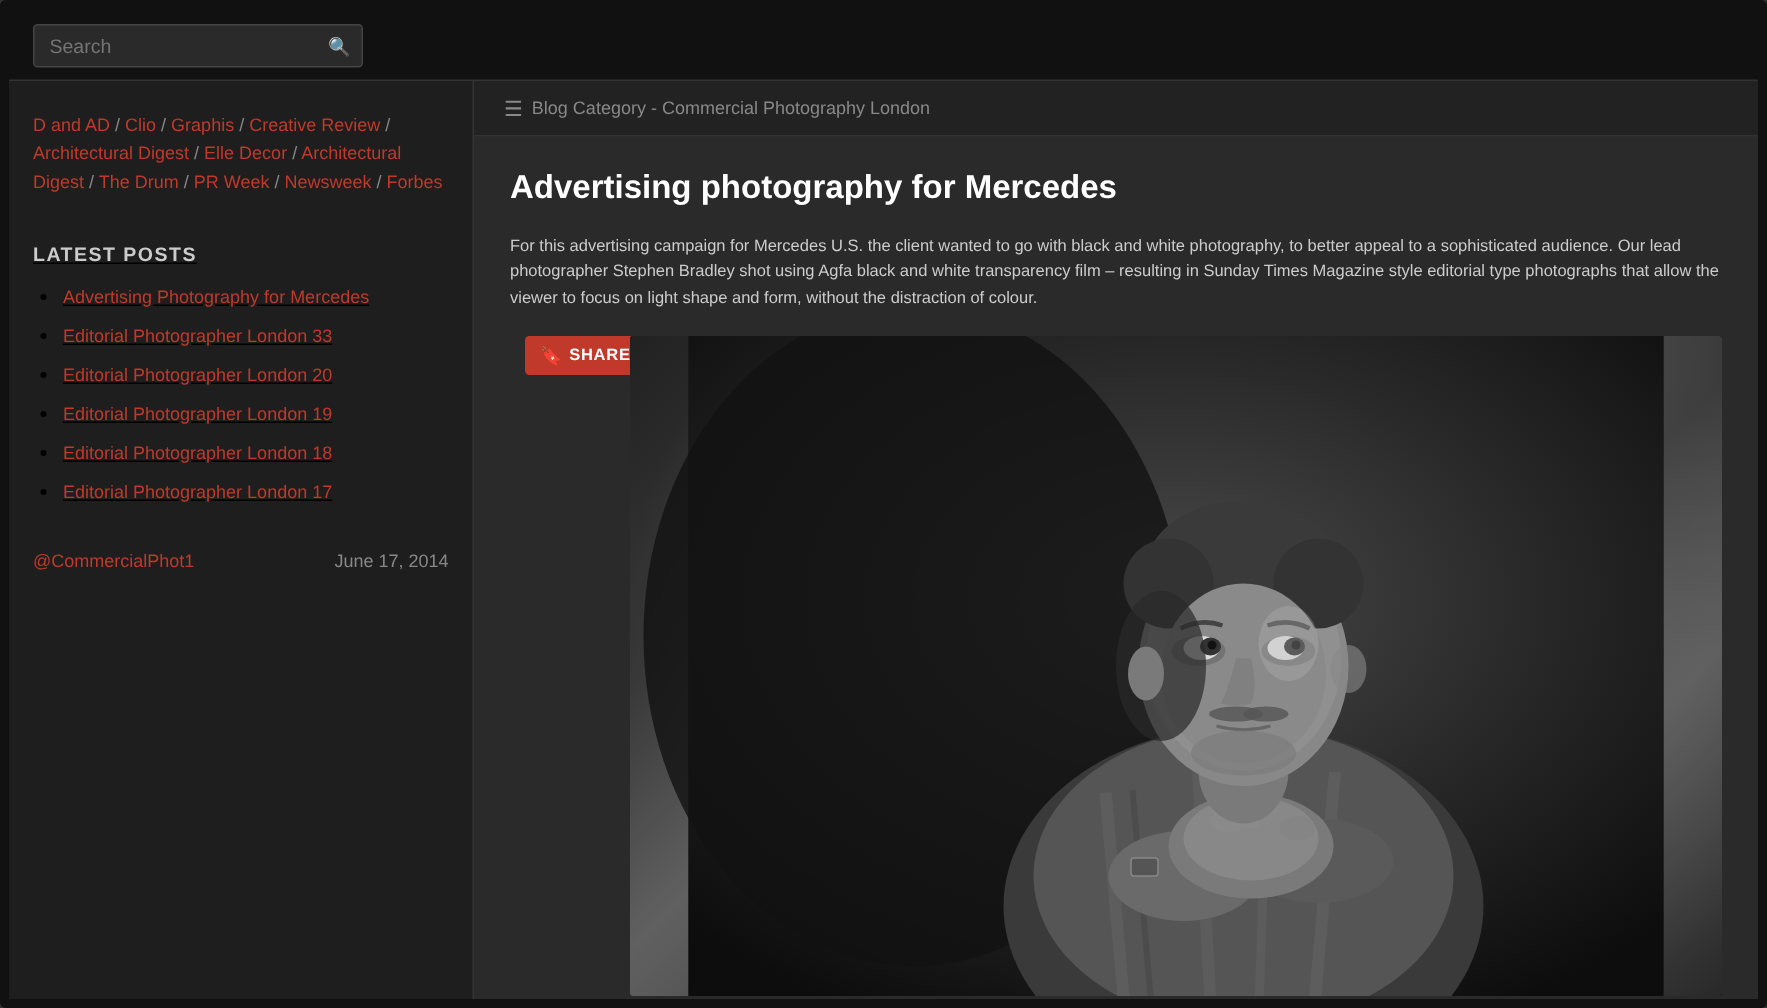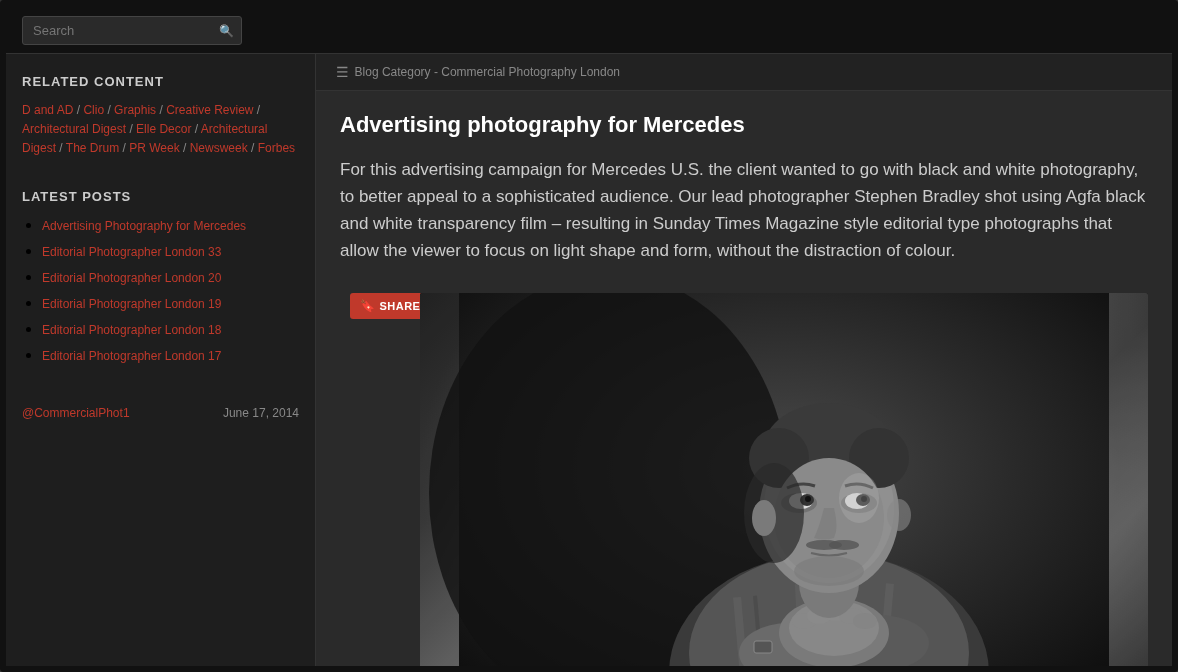--- a/index.html
+++ b/index.html
@@ -81,21 +81,22 @@
     }
     .related-links a {
       color: #c0392b;
       text-decoration: none;
     }
     .related-links span {
       color: #888;
     }
 
     .latest-posts {
-      margin-bottom: 42px;
+      margin-bottom: 30px;
+      text-decoration: underline;
     }
     .latest-posts ul {
       list-style: disc;
       padding-left: 20px;
     }
     .latest-posts ul li {
       margin-bottom: 8px;
     }
     .latest-posts ul li a {
       color: #c0392b;
@@ -159,23 +160,23 @@
     .article-title {
       color: #fff;
       font-size: 22px;
       font-weight: bold;
       margin-bottom: 16px;
       line-height: 1.3;
     }
 
     .article-body {
       color: #ccc;
-      font-size: 17px;
+      font-size: 11px;
       line-height: 1.6;
-      margin-bottom: 29px;
+      margin-bottom: 16px;
     }
 
     .image-container {
       display: flex;
       gap: 0;
       align-items: flex-start;
     }
 
     .share-panel {
       width: 80px;
@@ -274,21 +275,20 @@
       <input class="search-input" type="text" placeholder="Search" style="">
       <span class="search-icon">🔍</span>
     </div>
   </div>
 
   <div class="main-layout">
 
     <div class="sidebar">
 
       <div class="related-content">
-        <div class="sidebar-section-title">RELATED CONTENT</div>
         <div class="related-links">
           <a href="#">D and AD</a><span class="divider"> / </span><a href="#">Clio</a><span class="divider"> / </span><a href="#">Graphis</a><span class="divider"> / </span><a href="#">Creative Review</a><span class="divider"> / </span><a href="#">Architectural Digest</a><span class="divider"> / </span><a href="#">Elle Decor</a><span class="divider"> / </span><a href="#">Architectural Digest</a><span class="divider"> / </span><a href="#">The Drum</a><span class="divider"> / </span><a href="#">PR Week</a><span class="divider"> / </span><a href="#">Newsweek</a><span class="divider"> / </span><a href="#">Forbes</a>
         </div>
       </div>
 
       <div class="latest-posts">
         <div class="sidebar-section-title">LATEST POSTS</div>
         <ul>
           <li><a href="#">Advertising Photography for Mercedes</a></li>
           <li><a href="#">Editorial Photographer London 33</a></li>

